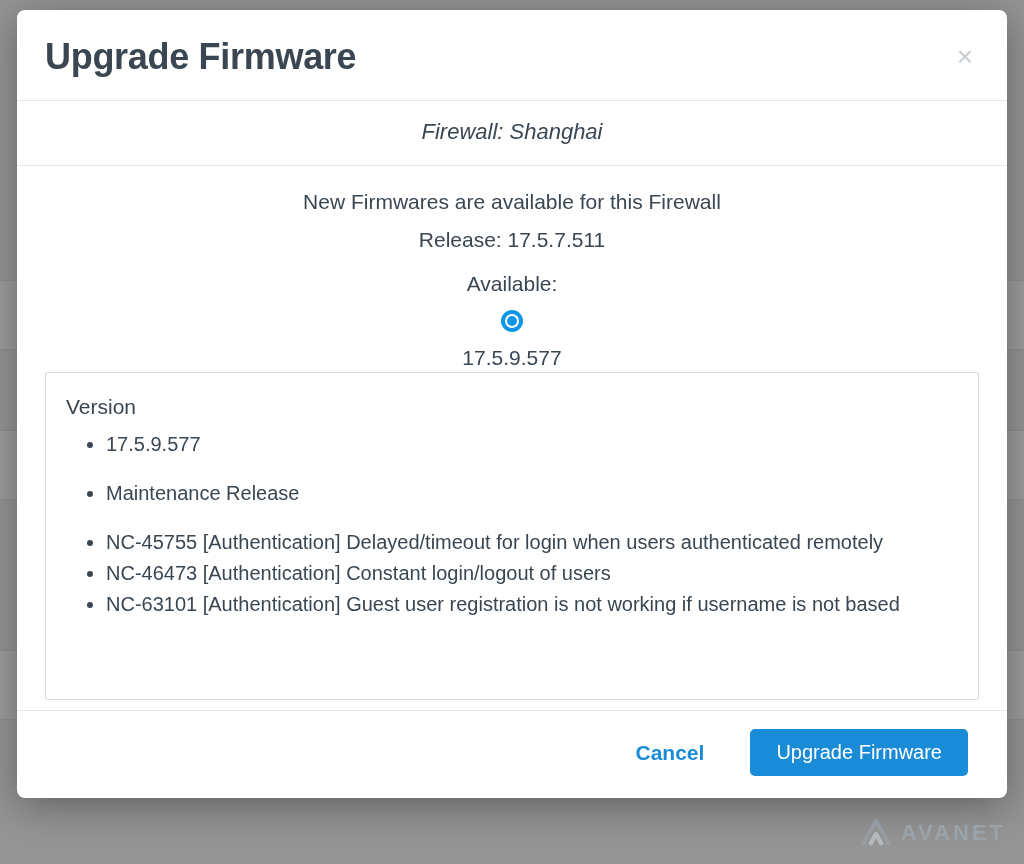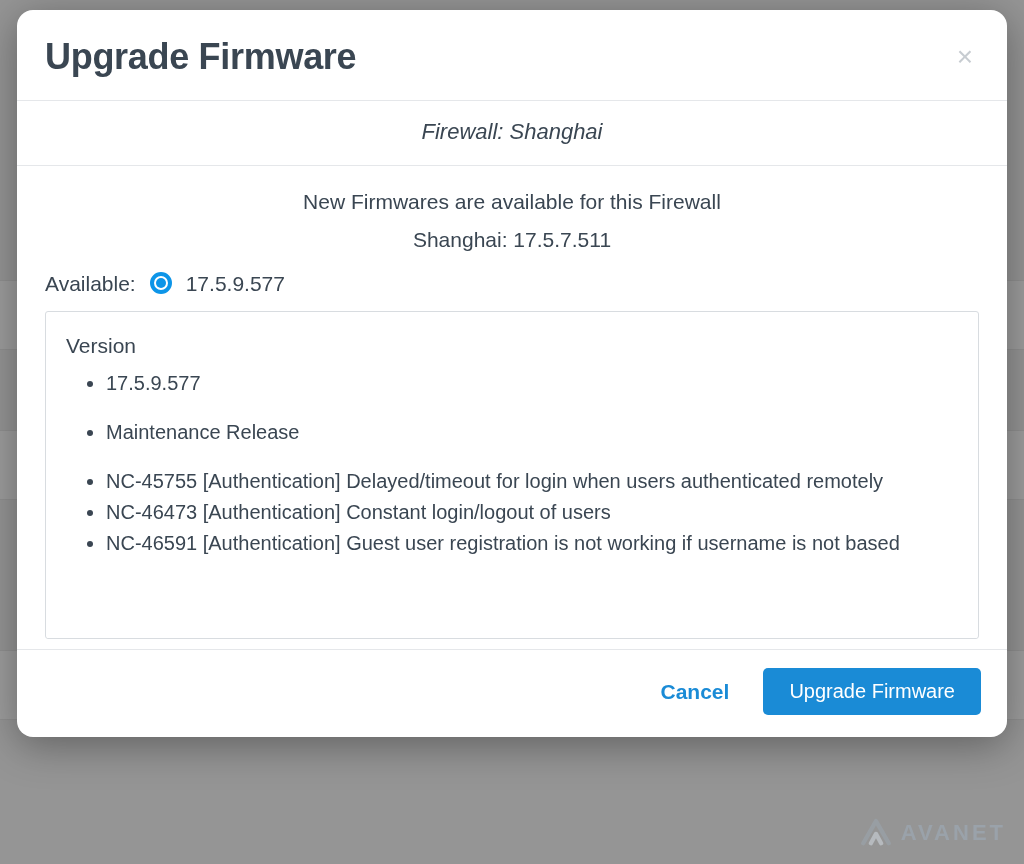--- a/index.html
+++ b/index.html
@@ -20,21 +20,21 @@
   }
   .modal-overlay {
     position: absolute; inset: 0;
     background: rgba(80,80,80,0.55);
     display:flex; align-items:flex-start; justify-content:center;
     padding: 10px;
   }
   .modal {
     width: 990px;
     background: #fff;
-    border-radius: 16px;
+    border-radius: 8px;
     box-shadow: 0 8px 40px rgba(0,0,0,0.35);
     display:flex; flex-direction:column;
     overflow:hidden;
   }
   .modal-header {
     padding: 26px 28px 22px 28px;
     display:flex; align-items:center; justify-content:space-between;
     border-bottom: 1px solid #e5e7ea;
   }
   .modal-title {
@@ -64,22 +64,22 @@
   .modal-body {
     padding: 24px 28px 10px 28px;
     color: #3a4652;
     font-size: 21px;
   }
   .info-line { margin-bottom: 14px; text-align: center; }
   .info-line .label { }
   .info-line .value { }
   .bold { font-weight: 400; }
   .avail-row {
-    display:flex; align-items:flex-start; gap: 14px;
-    margin-top: 20px; margin-bottom: 15px;
+    display:flex; align-items:center; gap: 14px;
+    margin-top: 20px; margin-bottom: 2px; flex-direction: column;
   }
   .radio {
     width: 22px; height: 22px; border-radius: 50%;
     border: 4px solid #0d95e8;
     background: #fff;
     display:inline-block;
     position:relative;
     flex-shrink:0;
   }
   .radio::after{
@@ -110,22 +110,22 @@
     font-size: 20px;
     color: #3a4652;
     line-height: 1.55;
   }
   .notes-fade {
     position:absolute; left:1px; right:1px; bottom:0; height:14px;
     background: linear-gradient(to bottom, rgba(255,255,255,0), #fff);
   }
   .modal-footer {
     border-top: 1px solid #e5e7ea;
-    padding: 18px 26px 22px 26px;
-    display:flex; justify-content:flex-end; align-items:center; gap: 26px;
+    padding: 18px 39px 22px 26px;
+    display:flex; justify-content:flex-end; align-items:center; gap: 38px;
   }
   .btn-cancel {
     color: #1a8bd6;
     font-size: 21px;
     font-weight: 600;
     background: none; border: none;
     cursor: pointer;
     padding: 10px 8px;
   }
   .btn-primary {
@@ -167,42 +167,42 @@
 
     <div class="firewall-bar">
       <span><span>Firewall: </span><span>Shanghai</span></span>
     </div>
 
     <div class="modal-body">
 
       <div class="info-line">New Firmwares are available for this Firewall</div>
 
       <div class="info-line">
-        <span class="label">Shanghai: </span><span class="value bold">17.5.7.511</span>
+        <span class="label">Release: </span><span class="value bold">17.5.7.511</span>
       </div>
 
       <div class="avail-row">
         <span>Available:</span>
         <span class="radio"></span>
         <span>17.5.9.577</span>
       </div>
 
 
       <div class="notes-box">
         <h4>Version</h4>
         <ul>
           <li>17.5.9.577</li>
         </ul>
         <ul>
           <li>Maintenance Release</li>
         </ul>
         <ul>
           <li>NC-45755 [Authentication] Delayed/timeout for login when users authenticated remotely</li>
           <li>NC-46473 [Authentication] Constant login/logout of users</li>
-          <li>NC-46591 [Authentication] Guest user registration is not working if username is not based</li>
+          <li>NC-63101 [Authentication] Guest user registration is not working if username is not based</li>
         </ul>
         <div class="notes-fade"></div>
       </div>
 
     </div>
 
     <div class="modal-footer">
       <button class="btn-cancel">Cancel</button>
       <button class="btn-primary">Upgrade Firmware</button>
     </div>

